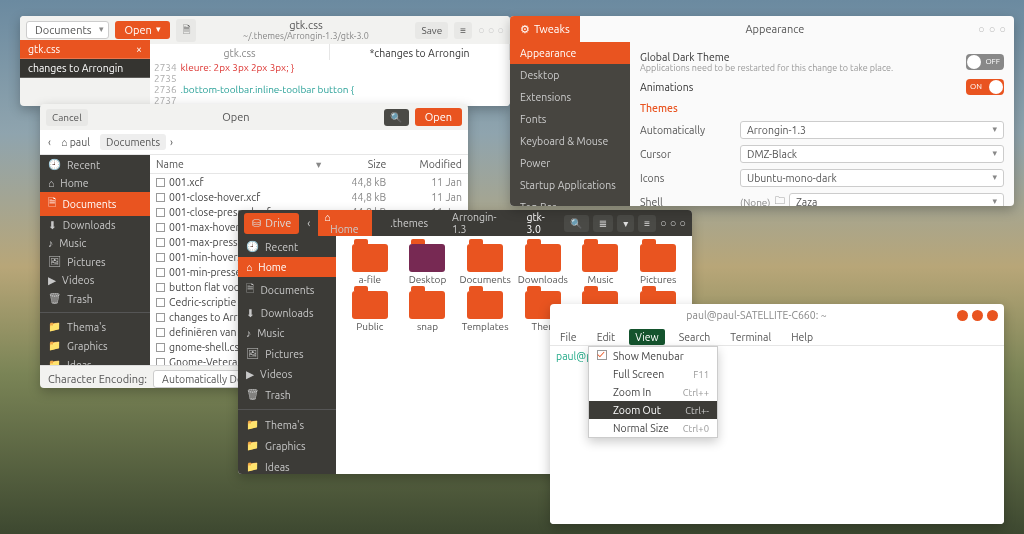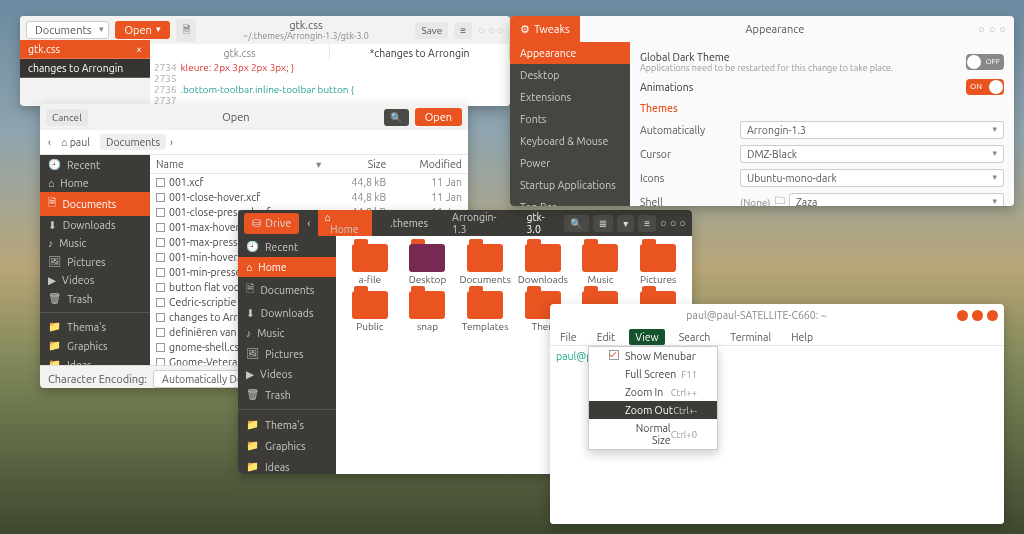--- a/index.html
+++ b/index.html
@@ -90,21 +90,21 @@
 #term { left:550px; top:296px; width:454px; height:220px; background:#fff; }
 #term .trmhdr { height:22px; display:flex; align-items:center; padding:0 6px; color:#888; font-size:10.5px; }
 #term .trmhdr .ttl { flex:1; text-align:center; }
 #term .trmhdr .wbtns { display:flex; gap:4px; }
 #term .trmhdr .wbtns span { width:11px; height:11px; border-radius:50%; background:#e95420; display:inline-block; }
 #term .menubar { height:20px; display:flex; gap:8px; padding:0 4px; font-size:10.5px; color:#555; border-bottom:1px solid #e6e6e6; align-items:flex-end; }
 #term .menubar span { padding:2px 6px; border-radius:2px; }
 #term .menubar span.sel { background:#14532d; color:#fff; }
 #term .area { position:relative; padding:4px 6px; font-family:monospace; font-size:10.5px; color:#2a8; background:#fff; height:calc(100% - 42px); }
 #term .popup { position:absolute; left:38px; top:0; width:130px; background:#fff; border:1px solid #ccc; box-shadow:0 4px 10px rgba(0,0,0,.2); font-size:10.5px; color:#444; }
-#term .popup .mi { padding:3px 20px; display:flex; justify-content:space-between; align-items:center;text-align:right; }
+#term .popup .mi { padding:3px 8px; display:flex; justify-content:space-between; align-items:center;text-align:right; }
 #term .popup .mi.sel { background:#3c3b37; color:#fff; }
 #term .popup .mi .acc { color:#999; font-size:9.5px; }
 #term .popup .mi.sel .acc { color:#ccc; }
 .chk { width:10px; height:10px; border:1px solid #999; display:inline-block; margin-right:6px; position:relative; }
 .chk.on::after { content:"✓"; position:absolute; top:-3px; left:-1px; font-size:11px; color:#e95420; }
 
 .gbtn { background:#4a4a46; color:#ddd; border:none; padding:3px 6px; border-radius:3px; font-size:10px; display:inline-flex; align-items:center; gap:4px;}
 .gbtn.light { background:#e8e8e6; color:#555; }
 .wctl { display:flex; gap:3px; } .wctl span{ color:#ccc; font-size:11px;}
 </style>

